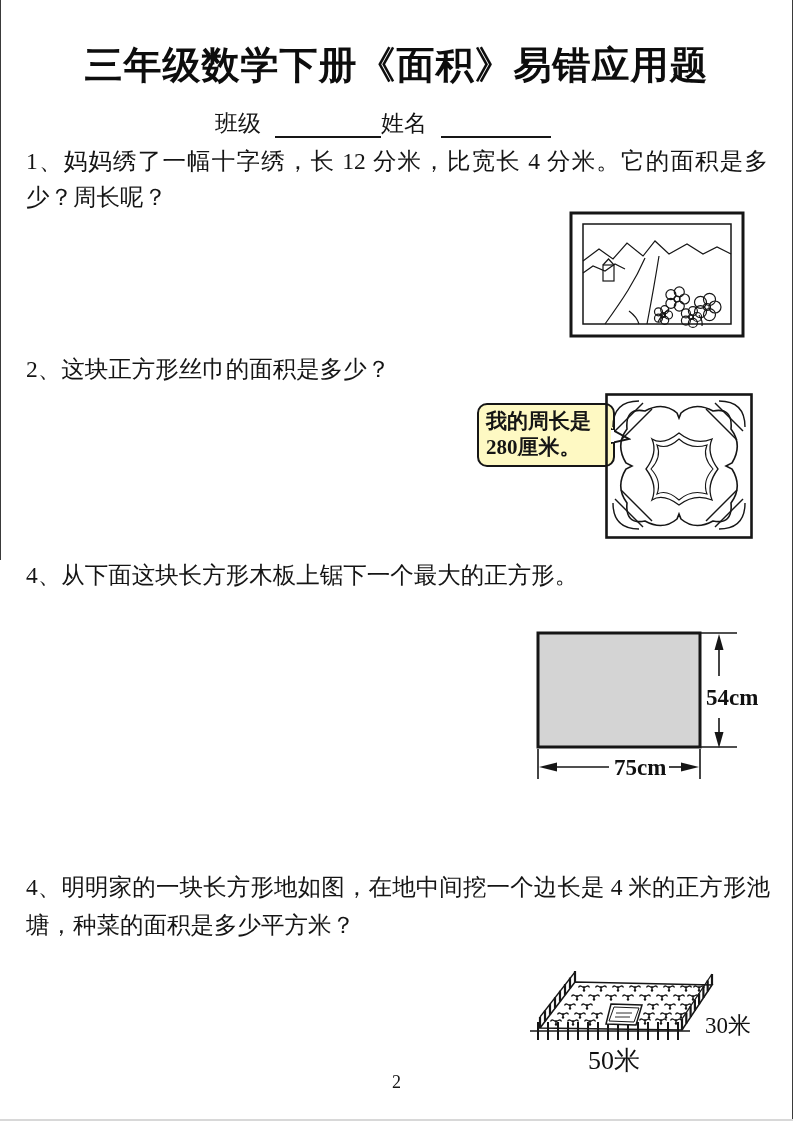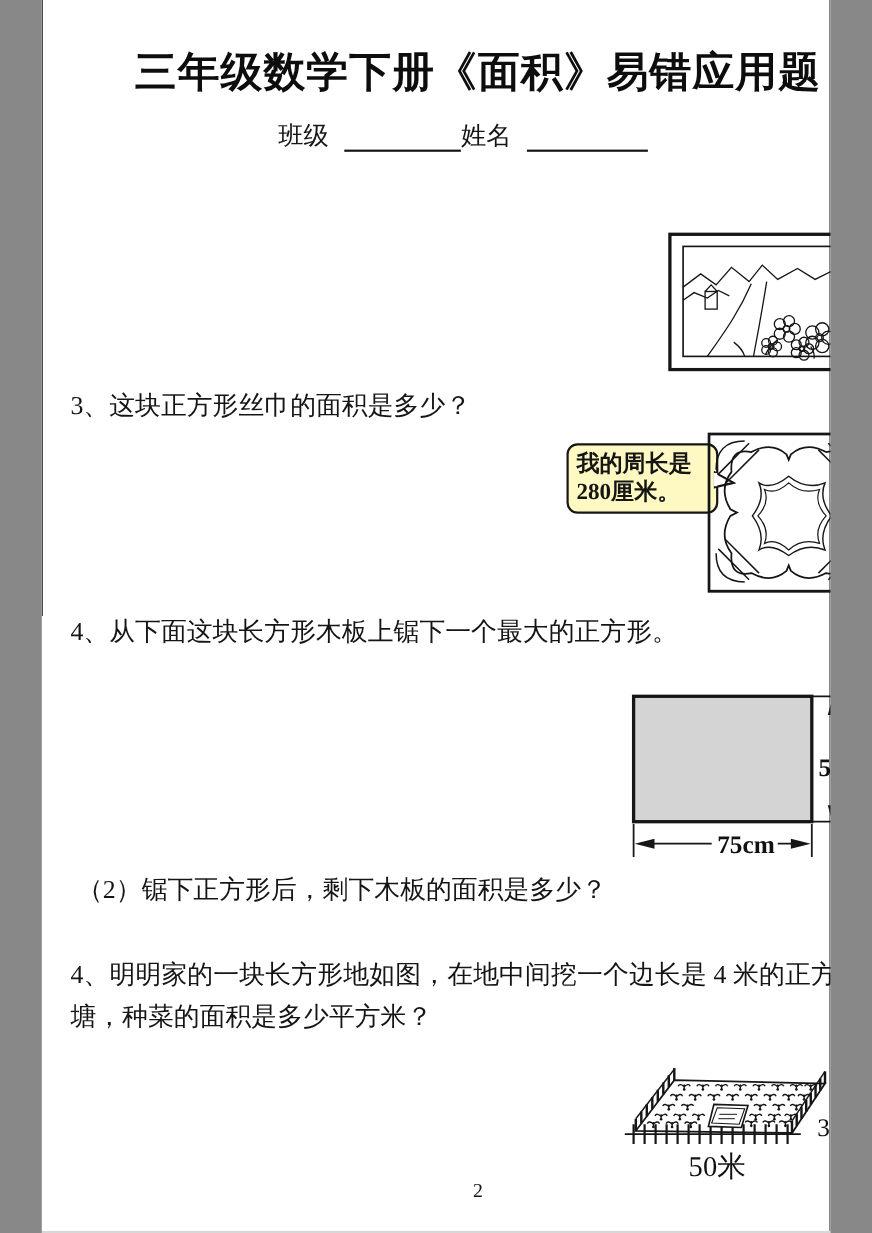--- a/index.html
+++ b/index.html
@@ -1,17 +1,17 @@
 <!DOCTYPE html>
 <html><head>
 <meta charset="utf-8">
 <style>
   html,body{margin:0;padding:0;background:#888;}
   .page{
-    position:relative;width:717px;height:1121px;background:#ffffff;
+    position:relative;width:793px;height:1121px;background:#ffffff;
     font-family:"Liberation Serif","DejaVu Serif",serif;color:#151515;
     overflow:hidden;margin:0 auto;
   }
   .edge-left{position:absolute;left:0;top:0;width:1px;height:560px;background:#3a3a3a;}
   .edge-right{position:absolute;right:0;top:0;width:1px;height:1121px;background:#3a3a3a;}
   .edge-bottom{position:absolute;left:0;bottom:0;width:793px;height:2px;background:#d8d8d8;}
   .title{
     position:absolute;top:40px;left:0;width:793px;text-align:center;margin:0;
     font-family:"Liberation Sans","DejaVu Sans",sans-serif;
     font-size:38px;font-weight:bold;letter-spacing:1px;color:#0d0d0d;
@@ -55,20 +55,21 @@
   <div class="edge-left"></div>
   <div class="edge-right"></div>
   <div class="edge-bottom"></div>
 
   <h1 class="title">三年级数学下册《面积》易错应用题</h1>
 
   <div class="info-line">
     <span class="info-label">班级</span><span class="blank b1"></span><span class="info-label name-label">姓名</span><span class="blank b2"></span>
   </div>
 
+  <p class="qt" id="q1">1、妈妈绣了一幅十字绣，长 12 分米，比宽长 4 分米。它的面积是多少？周长呢？</p>
 
   <svg class="fig" id="fig-crossstitch" width="176" height="127" viewBox="0 0 176 127">
     <rect class="sk" x="2" y="2" width="172" height="123" stroke-width="3"></rect>
     <rect class="sk" x="14" y="13" width="148" height="100" stroke-width="1.5"></rect>
     <g class="sk" stroke-width="1.2">
       <path d="M14,50 L30,38 44,48 58,32 74,45 86,30 100,43 118,33 134,43 148,36 162,43"></path>
       <path d="M14,62 L24,55 36,60 46,53 56,58"></path>
       <rect x="34" y="54" width="11" height="16"></rect>
       <path d="M34,54 L39.5,48 L45,54"></path>
       <path d="M76,47 C66,70 54,88 36,113"></path>
@@ -98,21 +99,21 @@
         <circle cx="128.2" cy="106" r="4.5"></circle>
           <circle cx="123.9" cy="111.9" r="4.5"></circle>
           <circle cx="116.9" cy="109.6" r="4.5"></circle>
           <circle cx="116.9" cy="102.4" r="4.5"></circle>
           <circle cx="123.9" cy="100.1" r="4.5"></circle>
           <circle cx="122" cy="106" r="2.5"></circle>
       </g>
     </g>
   </svg>
 
-  <p class="qt" id="q2">3、这块正方形丝巾的面积是多少？</p>
+  <p class="qt" id="q2">2、这块正方形丝巾的面积是多少？</p>
 
   <div class="bubble">
     <div>我的周长是</div>
     <div>280厘米。</div>
     <svg class="bubble-tail" width="20" height="22" viewBox="0 0 20 22">
       <polygon points="0,3 18,13 0,17" fill="#ffffff" stroke="#161616" stroke-width="2"></polygon>
       <rect x="-2" y="4" width="5" height="12" fill="#ffffff"></rect>
     </svg>
   </div>
 
@@ -161,21 +162,20 @@
       <path d="M8,125 L8,155"></path>
       <path d="M170,125 L170,155"></path>
       <path d="M25,143 L79,143"></path>
       <path d="M139,143 L152,143"></path>
       <polygon points="9,143 27,138.5 27,147.5" fill="#161616" stroke="none"></polygon>
       <polygon points="169,143 151,138.5 151,147.5" fill="#161616" stroke="none"></polygon>
     </g>
     <text class="dim" x="84" y="151" font-size="23">75cm</text>
   </svg>
 
-  <p class="qt" id="q3s2">（2）锯下正方形后，剩下木板的面积是多少？</p>
 
   <p class="qt" id="q4">4、明明家的一块长方形地如图，在地中间挖一个边长是 4 米的正方形池塘，种菜的面积是多少平方米？</p>
 
   <svg class="fig" id="fig-field" width="240" height="104" viewBox="0 0 240 104">
     <defs>
       <g id="plant">
         <path d="M0,0 L0,-5 M0,-3 C-2,-5 -4.5,-6 -5.5,-3.5 M0,-3 C2,-5 4.5,-6 5.5,-3.5" stroke="#161616" stroke-width="1.3" fill="none"></path>
         <circle cx="0" cy="-0.5" r="1.2" fill="#161616"></circle>
       </g>
     </defs>

